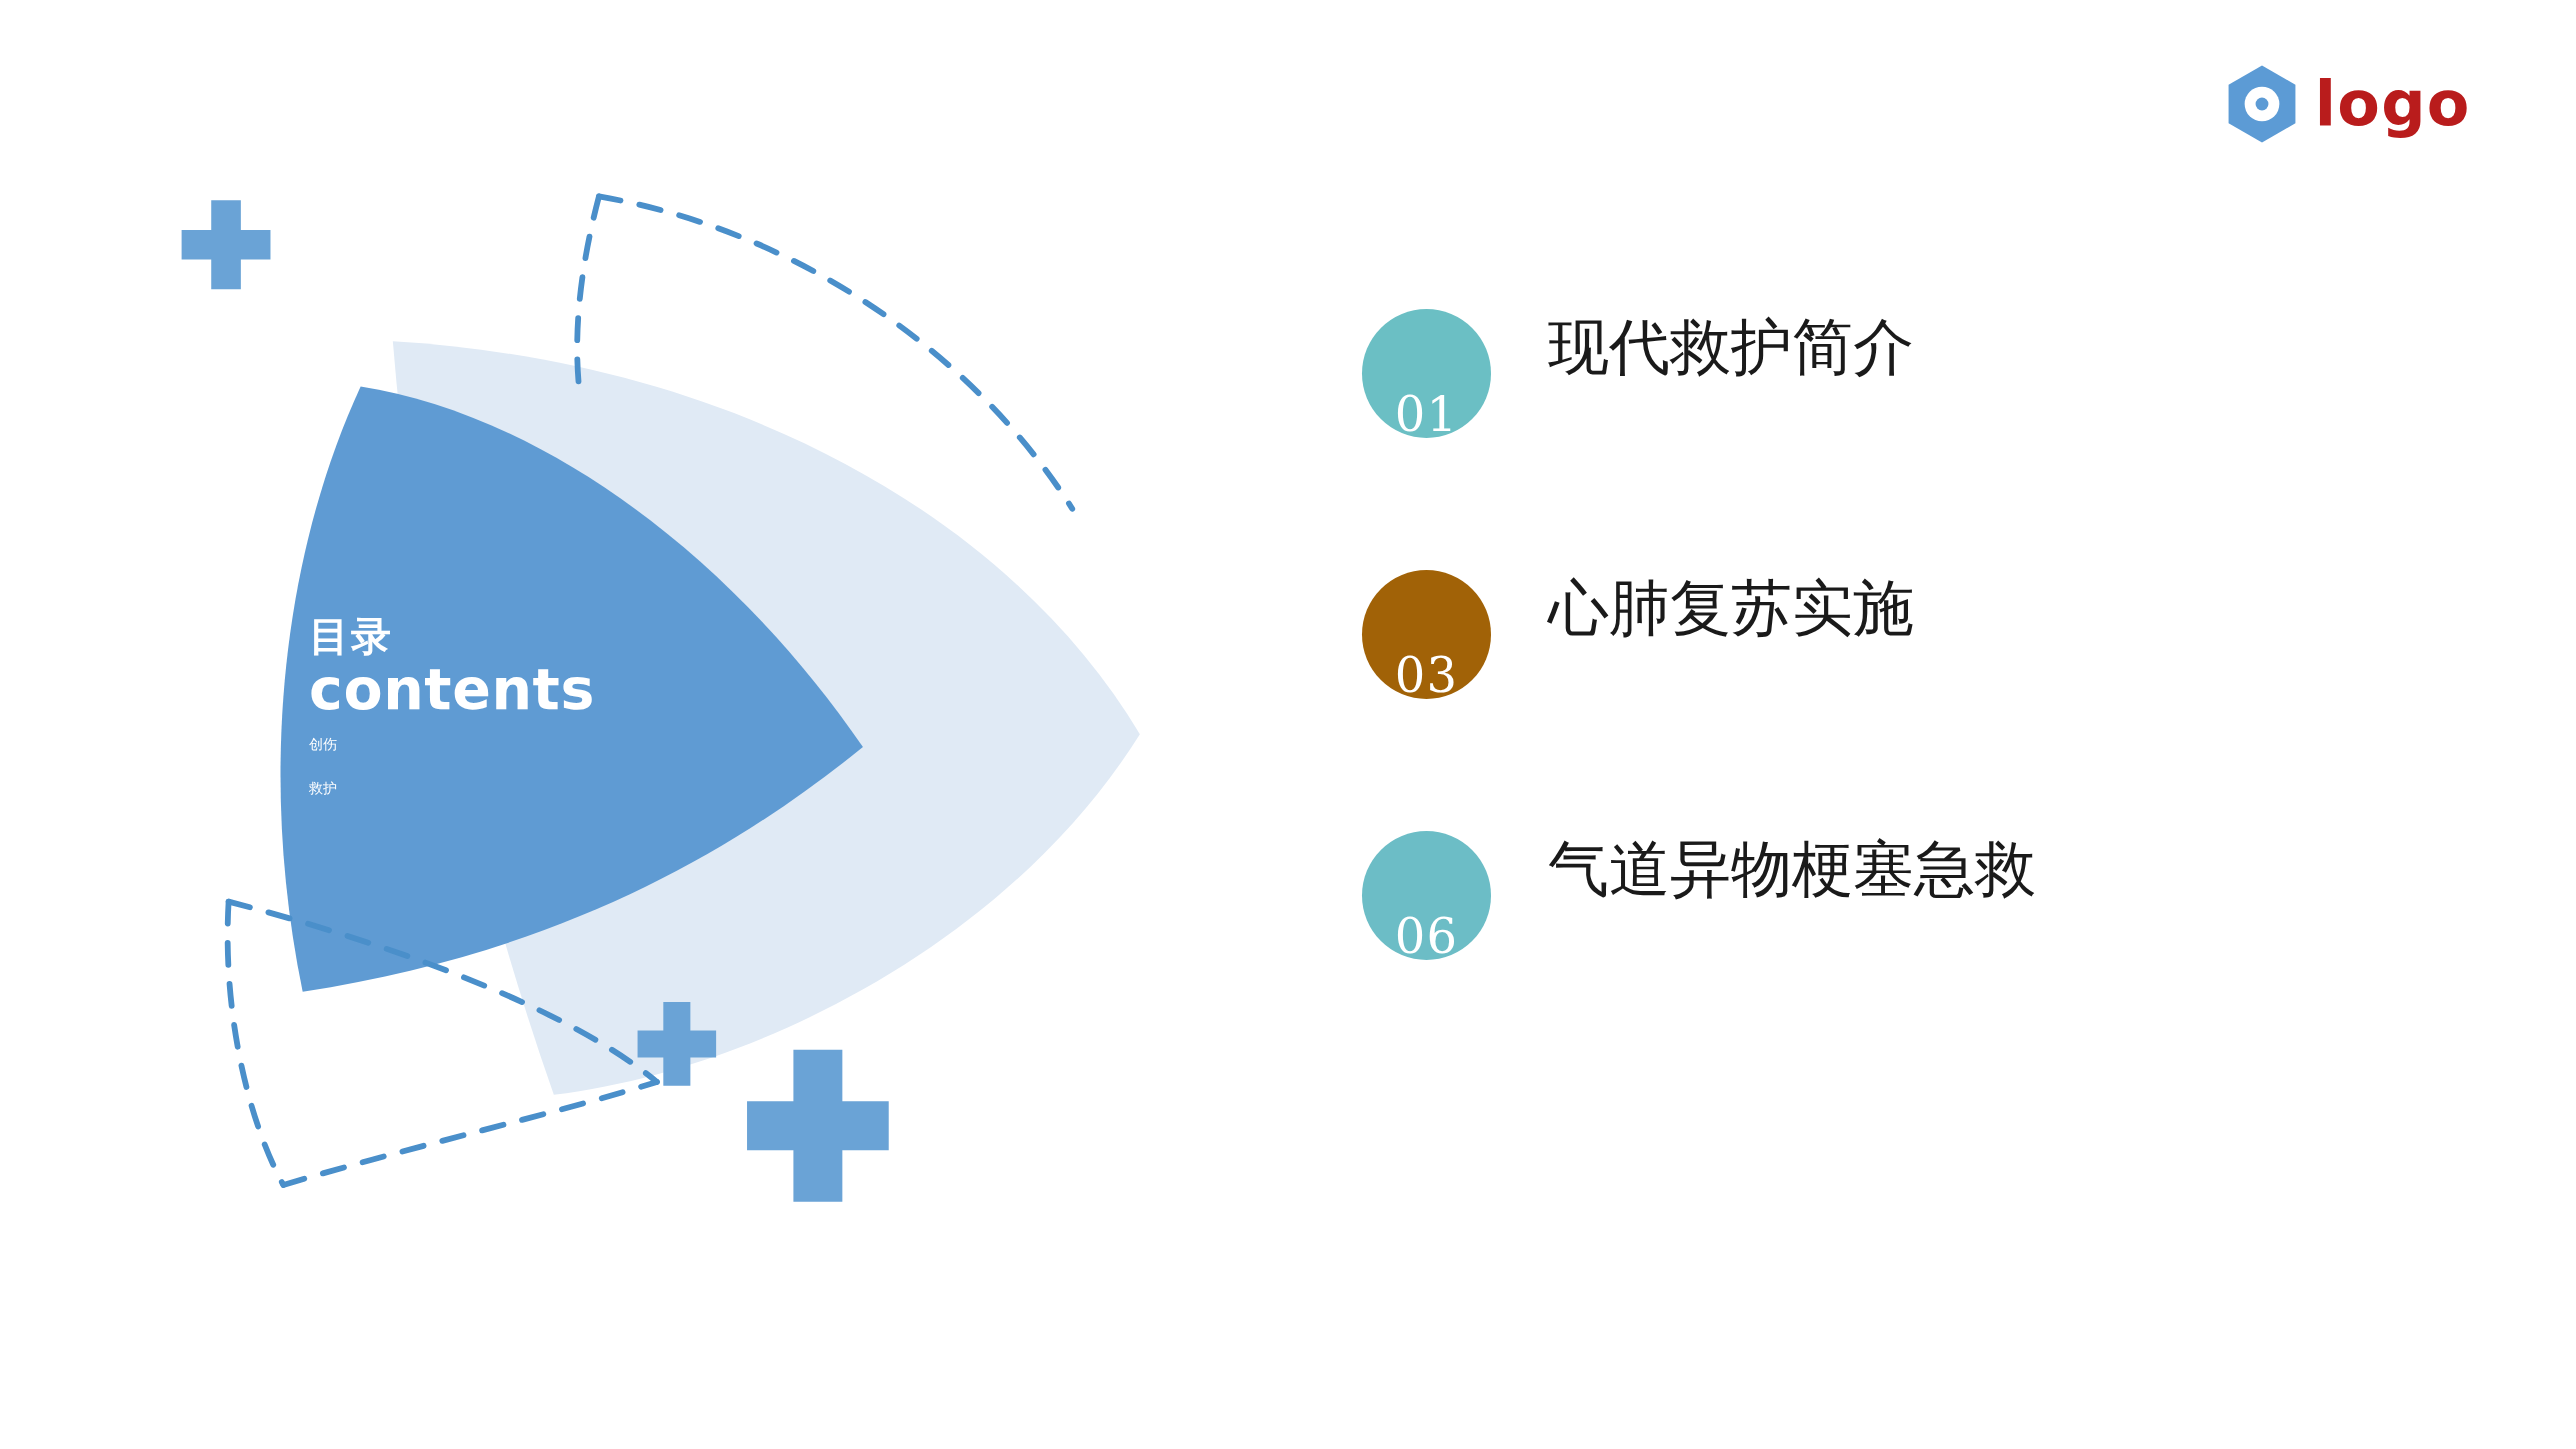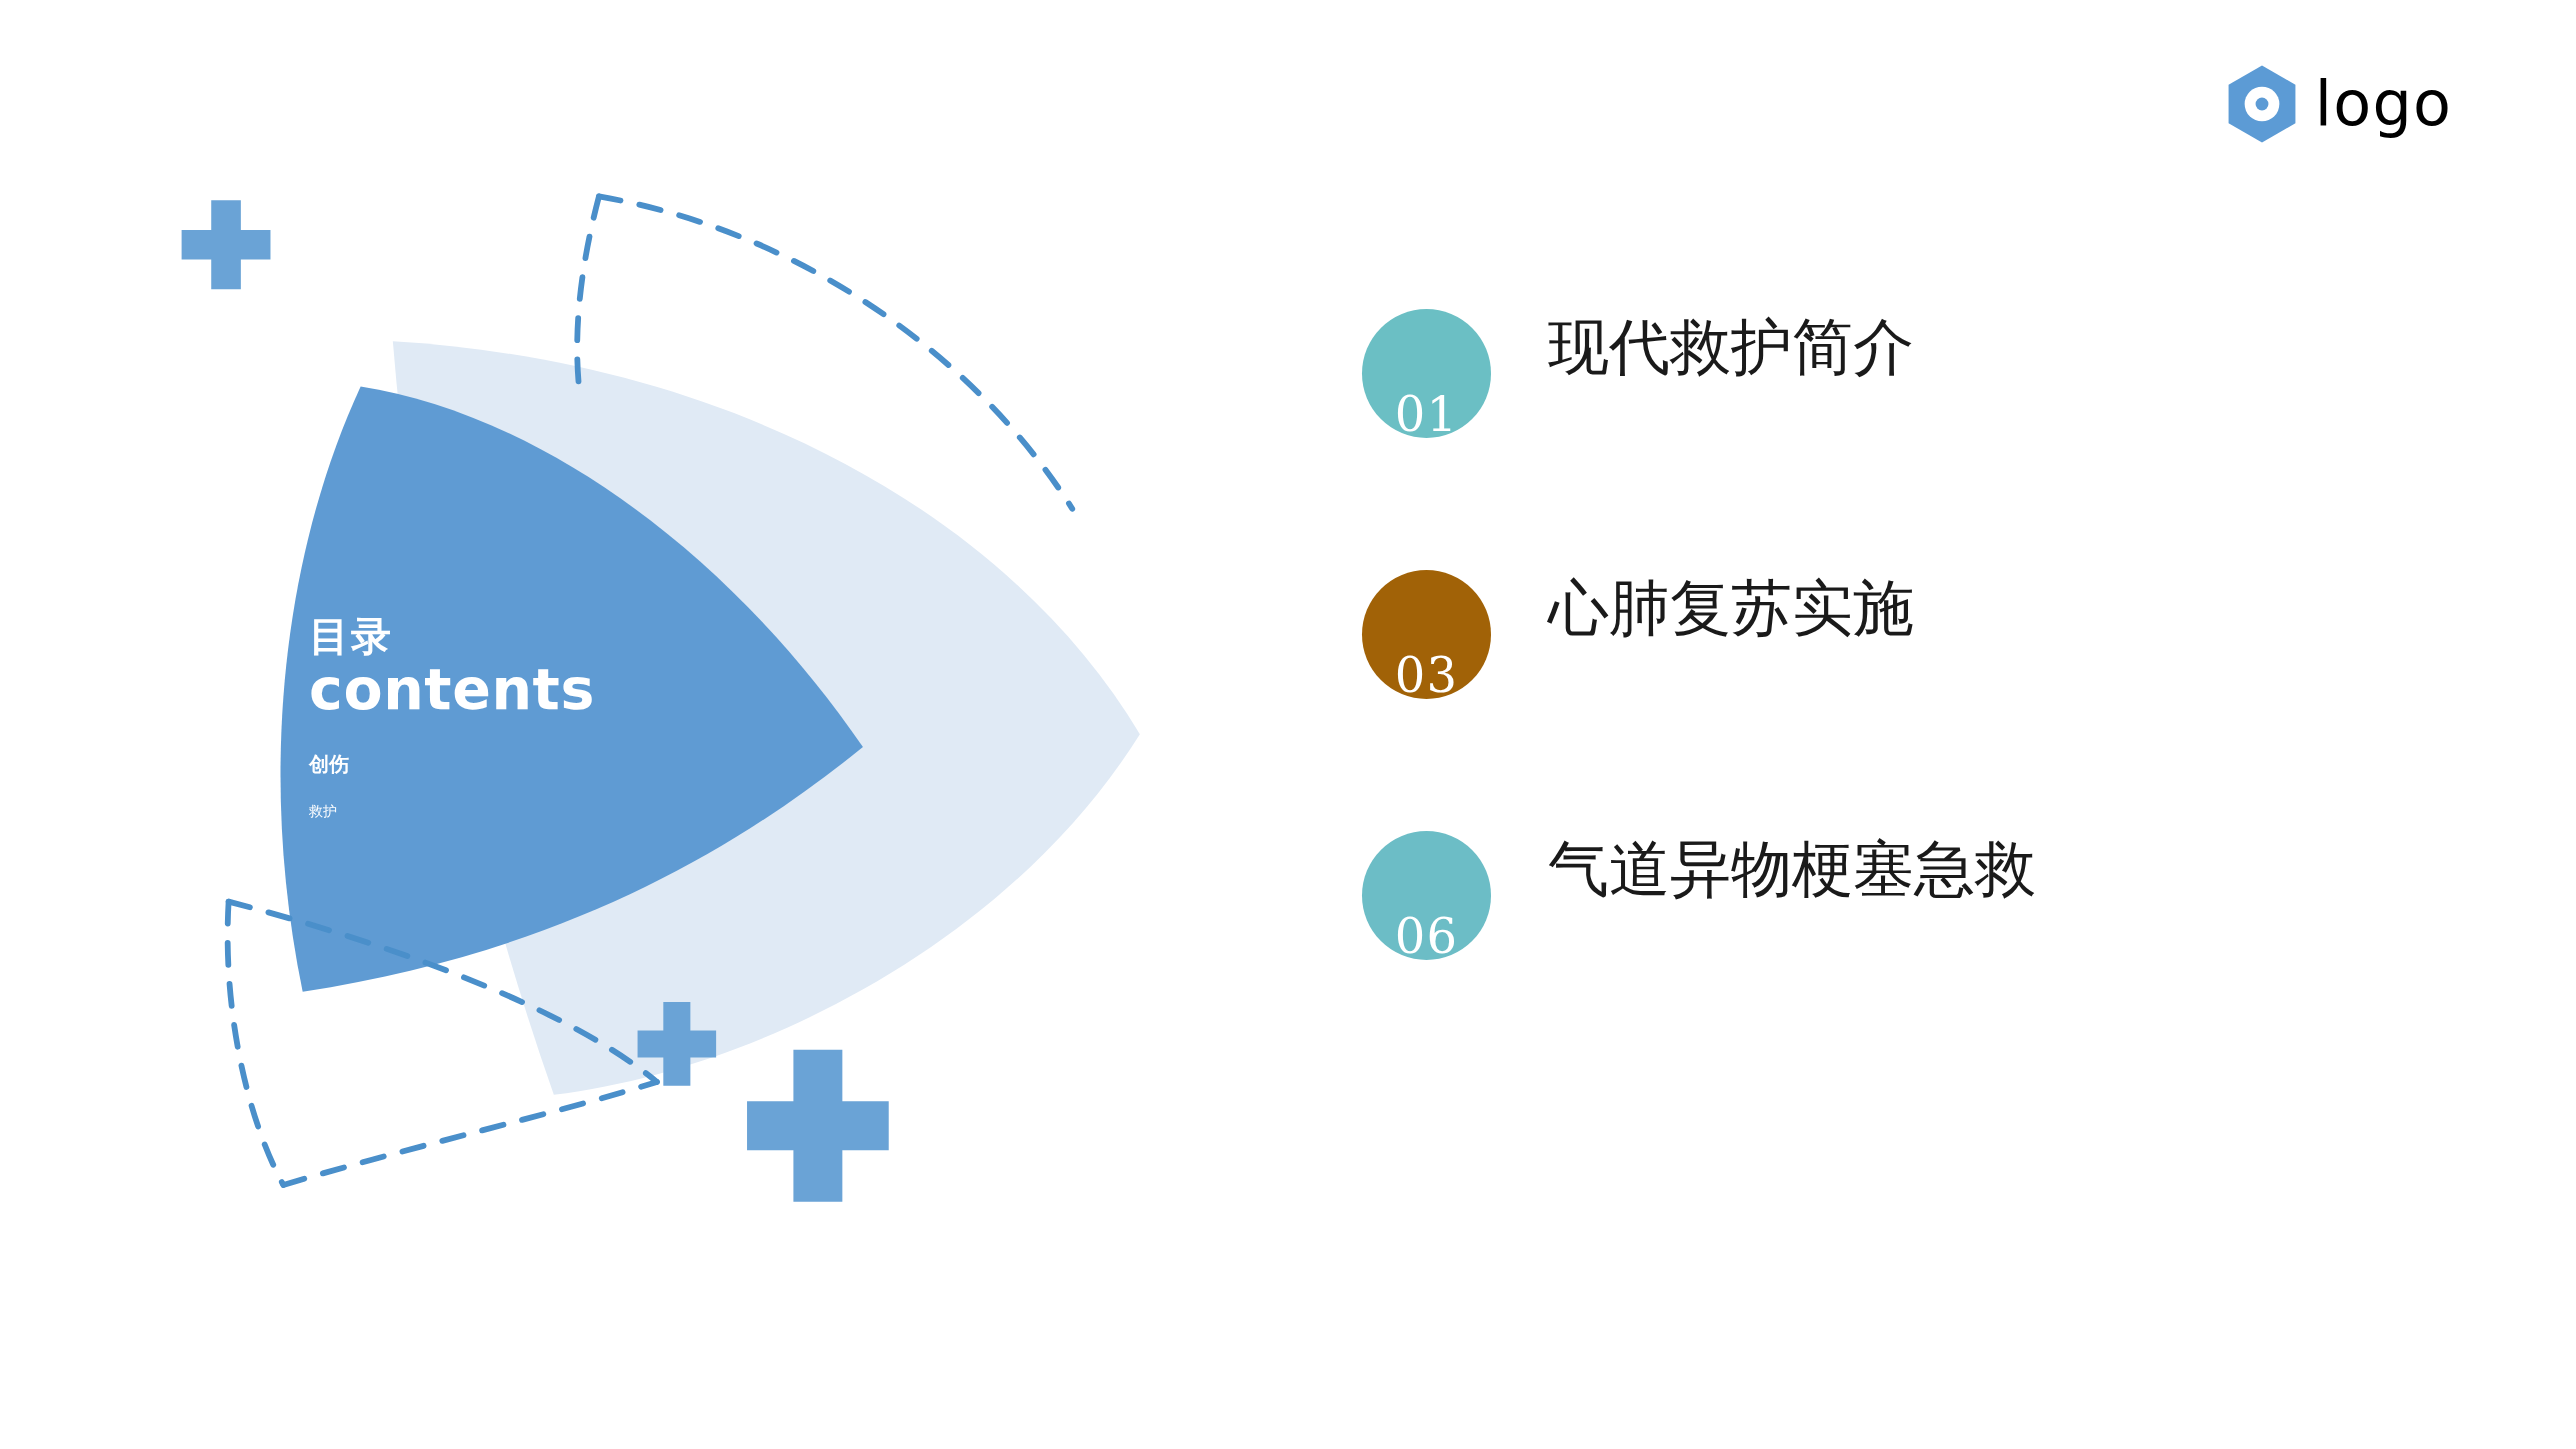--- a/index.html
+++ b/index.html
@@ -27,24 +27,24 @@
     position: absolute;
     left: 2226px;
     top: 64px;
     display: flex;
     align-items: center;
     gap: 16.7px;
   }
   .logo-mark { display: block; }
   .logo-text {
     font-family: "DejaVu Sans", sans-serif;
-    font-weight: 400;
+    font-weight: 700;
     font-size: 62px;
     letter-spacing: 1.3px;
-    color: #000000;
+    color: #b91c1c;
     line-height: 1;
   }
 
   
   .art {
     position: absolute;
     left: 0px;
     top: 0px;
     width: 1288px;
     height: 1449px;
@@ -68,24 +68,24 @@
     letter-spacing: 1.9px;
   }
   .wedge-label .en {
     font-family: "DejaVu Sans", sans-serif;
     font-weight: 700;
     font-size: 57px;
     line-height: 1.12;
     letter-spacing: 0.6px;
   }
   .wedge-label .sub1 {
-    margin-top: 32px;
-    font-family: "DejaVu Sans", sans-serif;
-    font-weight: 700;
-    font-size: 20px;
+    margin-top: 15px;
+    font-family: "DejaVu Sans", sans-serif;
+    font-weight: 400;
+    font-size: 14px;
     line-height: 1;
   }
   .wedge-label .sub2 {
     margin-top: 30px;
     font-family: "DejaVu Sans", sans-serif;
     font-weight: 400;
     font-size: 14px;
     line-height: 1;
   }
 

